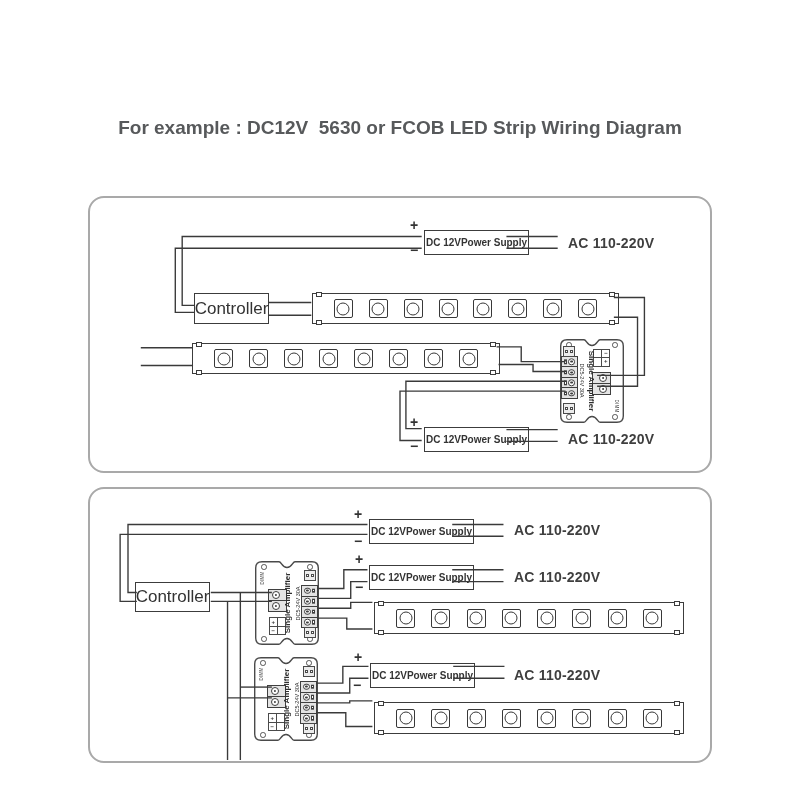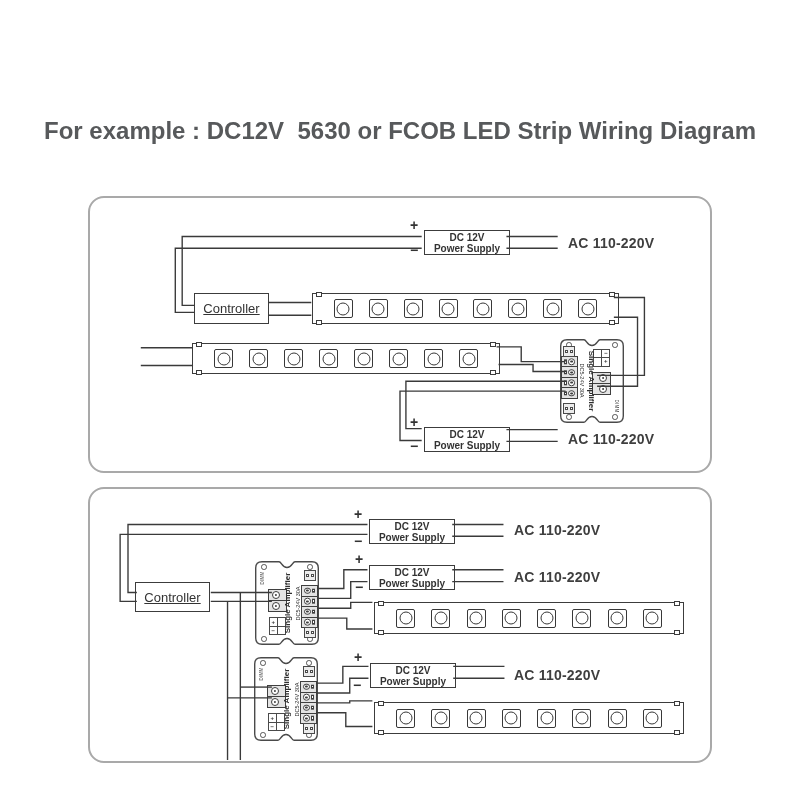--- a/index.html
+++ b/index.html
@@ -3,36 +3,36 @@
 <meta charset="utf-8">
 <style>
   * { box-sizing: border-box; margin: 0; padding: 0; }
   html,body { background:#fff; }
   body { font-family:"Liberation Sans", sans-serif; }
   .scene { position:relative; width:800px; height:800px; background:#fff; overflow:hidden; }
 
   .title { position:absolute; left:0; top:84px; width:800px; text-align:center;
            font-size:20px; color:#8f9092; letter-spacing:.3px; }
   .subtitle { position:absolute; left:0; top:117px; width:800px; text-align:center;
-           font-size:24px; font-weight:bold; color:#57595b; white-space:pre; }
+           font-size:19px; font-weight:bold; color:#57595b; white-space:pre; }
 
   .panel { position:absolute; width:624px; border:2px solid #a9a9a9; border-radius:16px; background:#fff; }
   .panel1 { left:88px; top:196px; height:277px; }
   .panel2 { left:88px; top:487px; height:276px; }
 
   .wires { position:absolute; left:0; top:0; width:100%; height:100%; z-index:5; pointer-events:none; }
   .comp { position:absolute; z-index:1; }
 
-  .ps { width:86px; height:25px; border:1.4px solid #3c3c3c; background:#fff;
-        display:flex; flex-direction:column; align-items:center; justify-content:center; }
+  .ps { width:105px; height:25px; border:1.4px solid #3c3c3c; background:#fff;
+        display:flex; flex-direction:row; align-items:center; justify-content:center; }
   .ps div { font-size:10px; font-weight:600; color:#333; line-height:11px; white-space:nowrap; }
 
   .ctrl { width:75px; height:31px; border:1.4px solid #3c3c3c; background:#fff;
           display:flex; align-items:center; justify-content:center; }
-  .ctrl span { font-size:13px; color:#333;text-decoration:underline; }
+  .ctrl span { font-size:17px; color:#333; }
   .ctrl2 { height:30px; }
 
   .pm { width:14px; height:14px; font-size:14px; font-weight:bold; color:#333;
         text-align:center; line-height:14px; }
   .ac { font-size:14px; font-weight:550; color:#3f3f3f; white-space:nowrap; letter-spacing:.2px; }
 
   .strip { height:31px; border:1.4px solid #3c3c3c; background:#fff; }
   .strip2x { height:32px; }
   .led-row { display:flex; width:100%; height:100%; align-items:center; justify-content:space-evenly; padding:0 5px; }
   .led { width:19px; height:19px; border:1.6px solid #383838; border-radius:2px; position:relative; background:#fff; }

